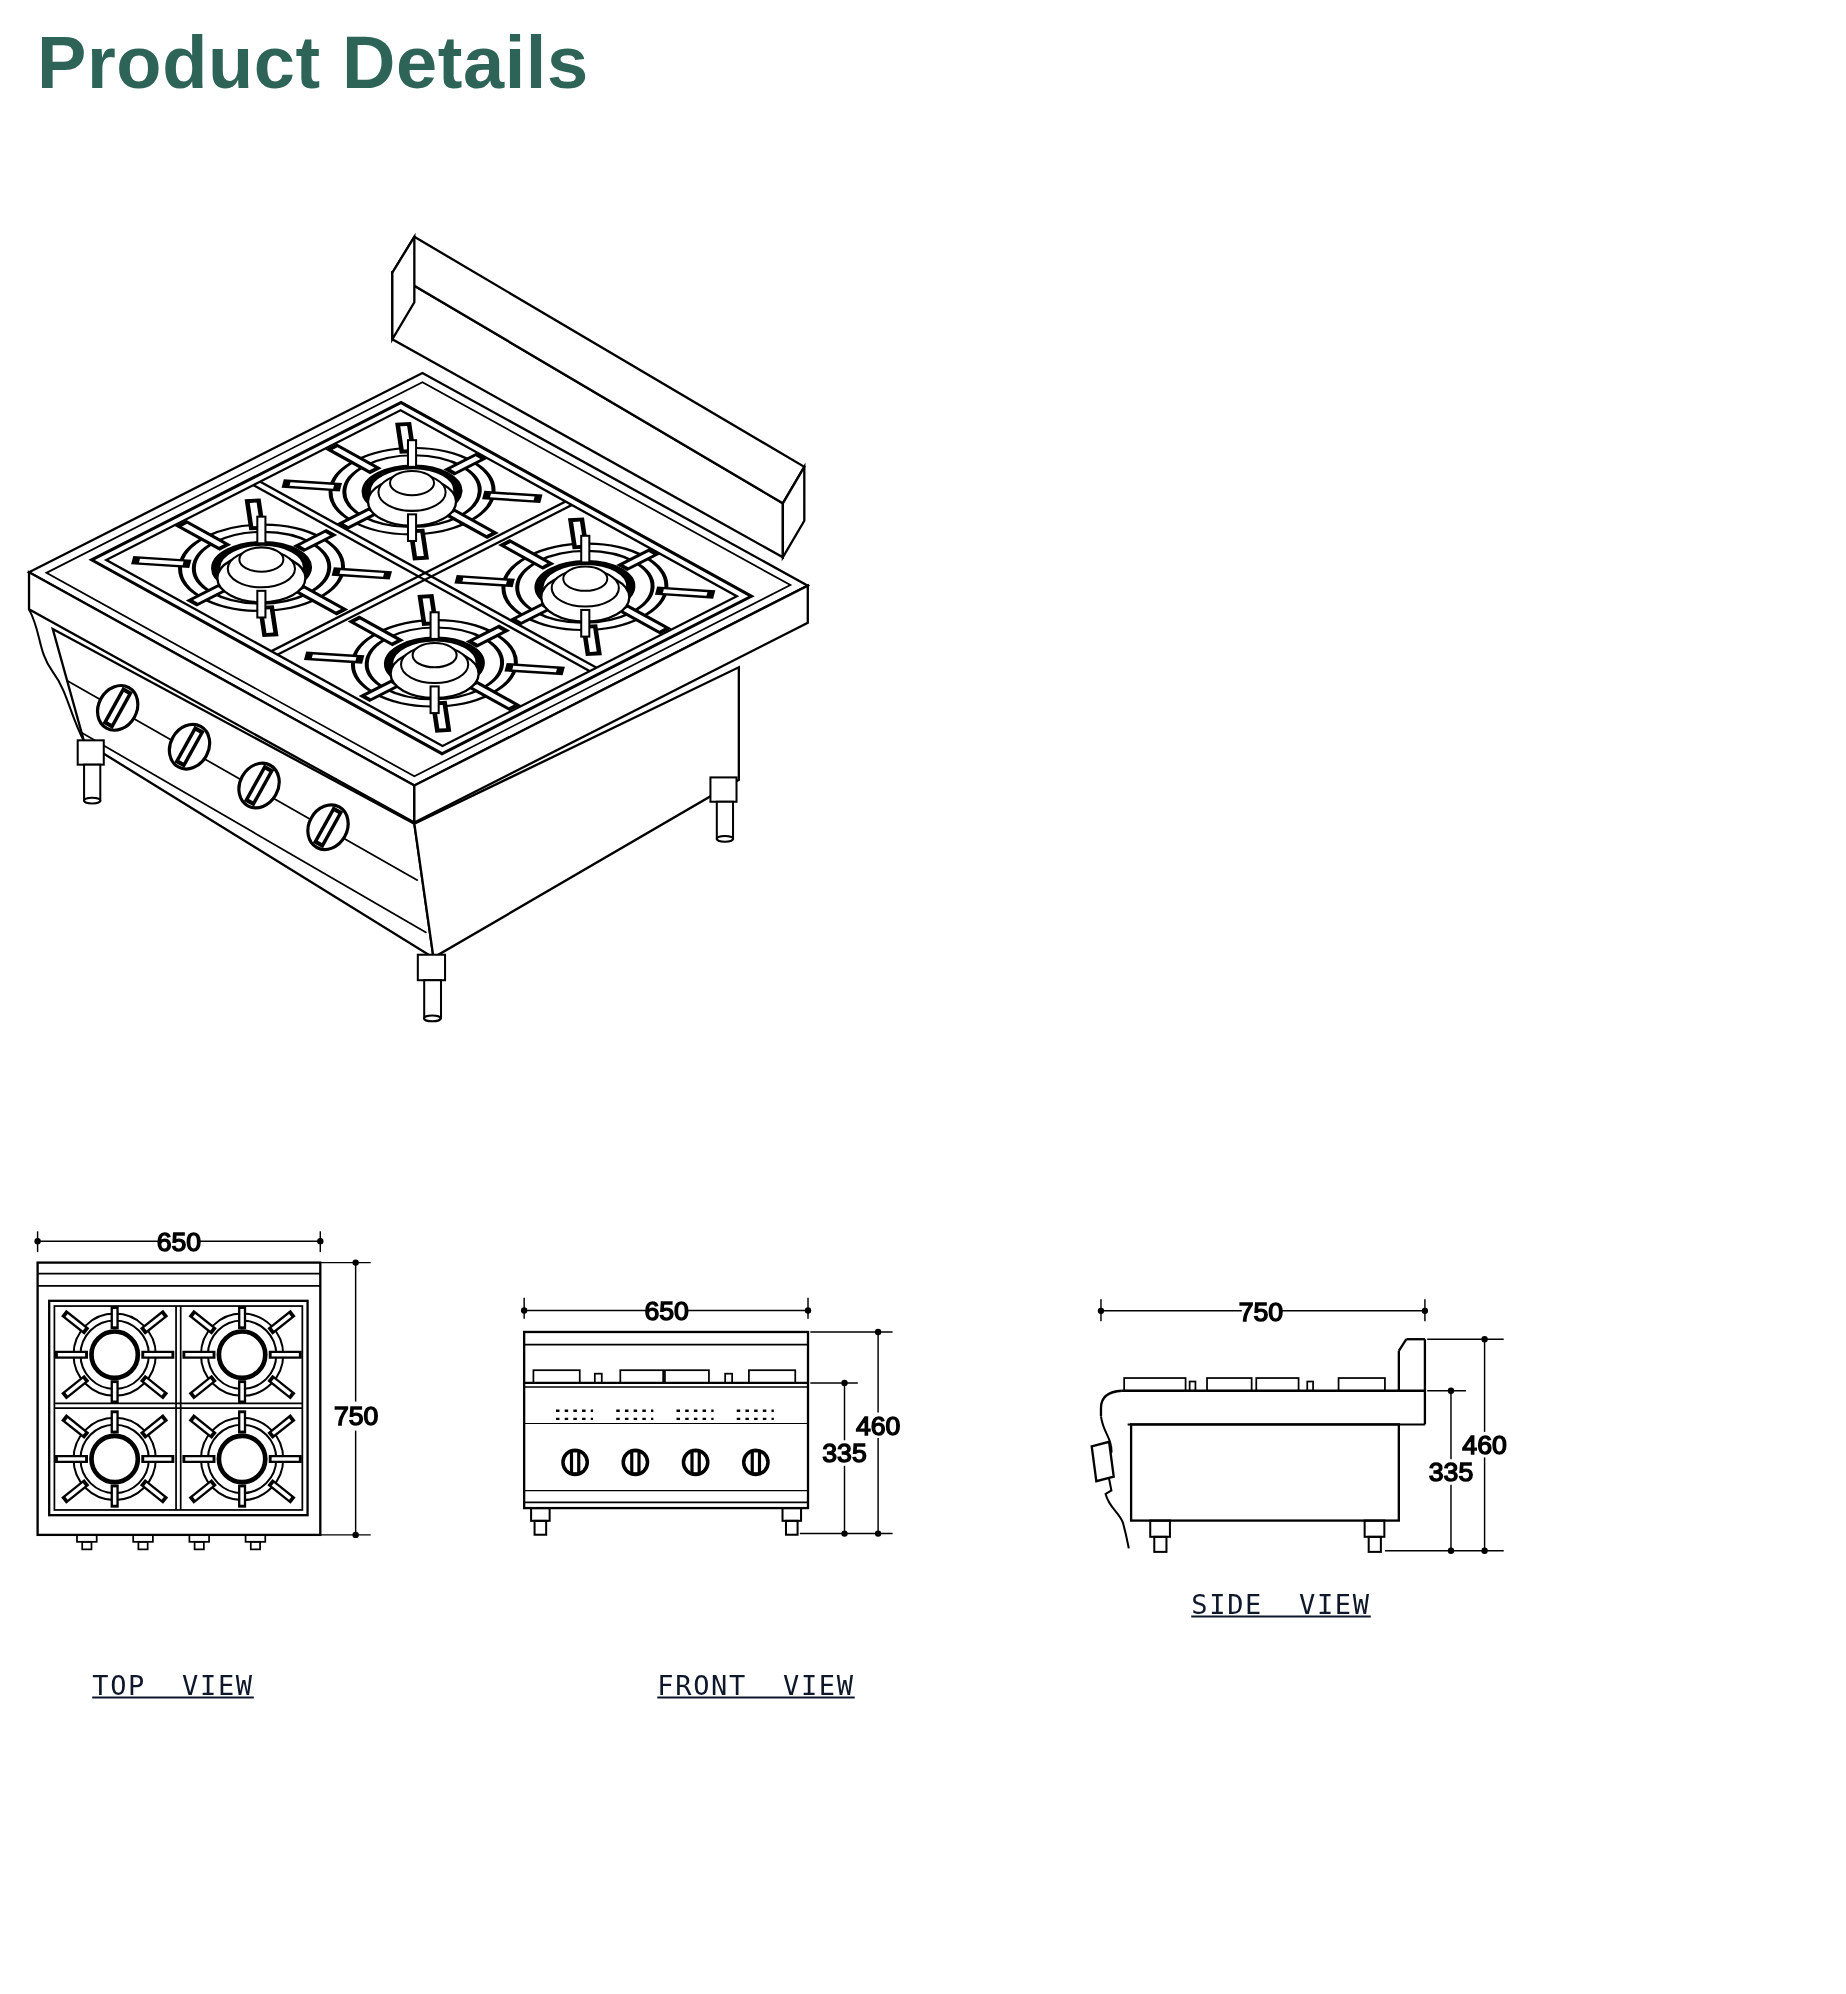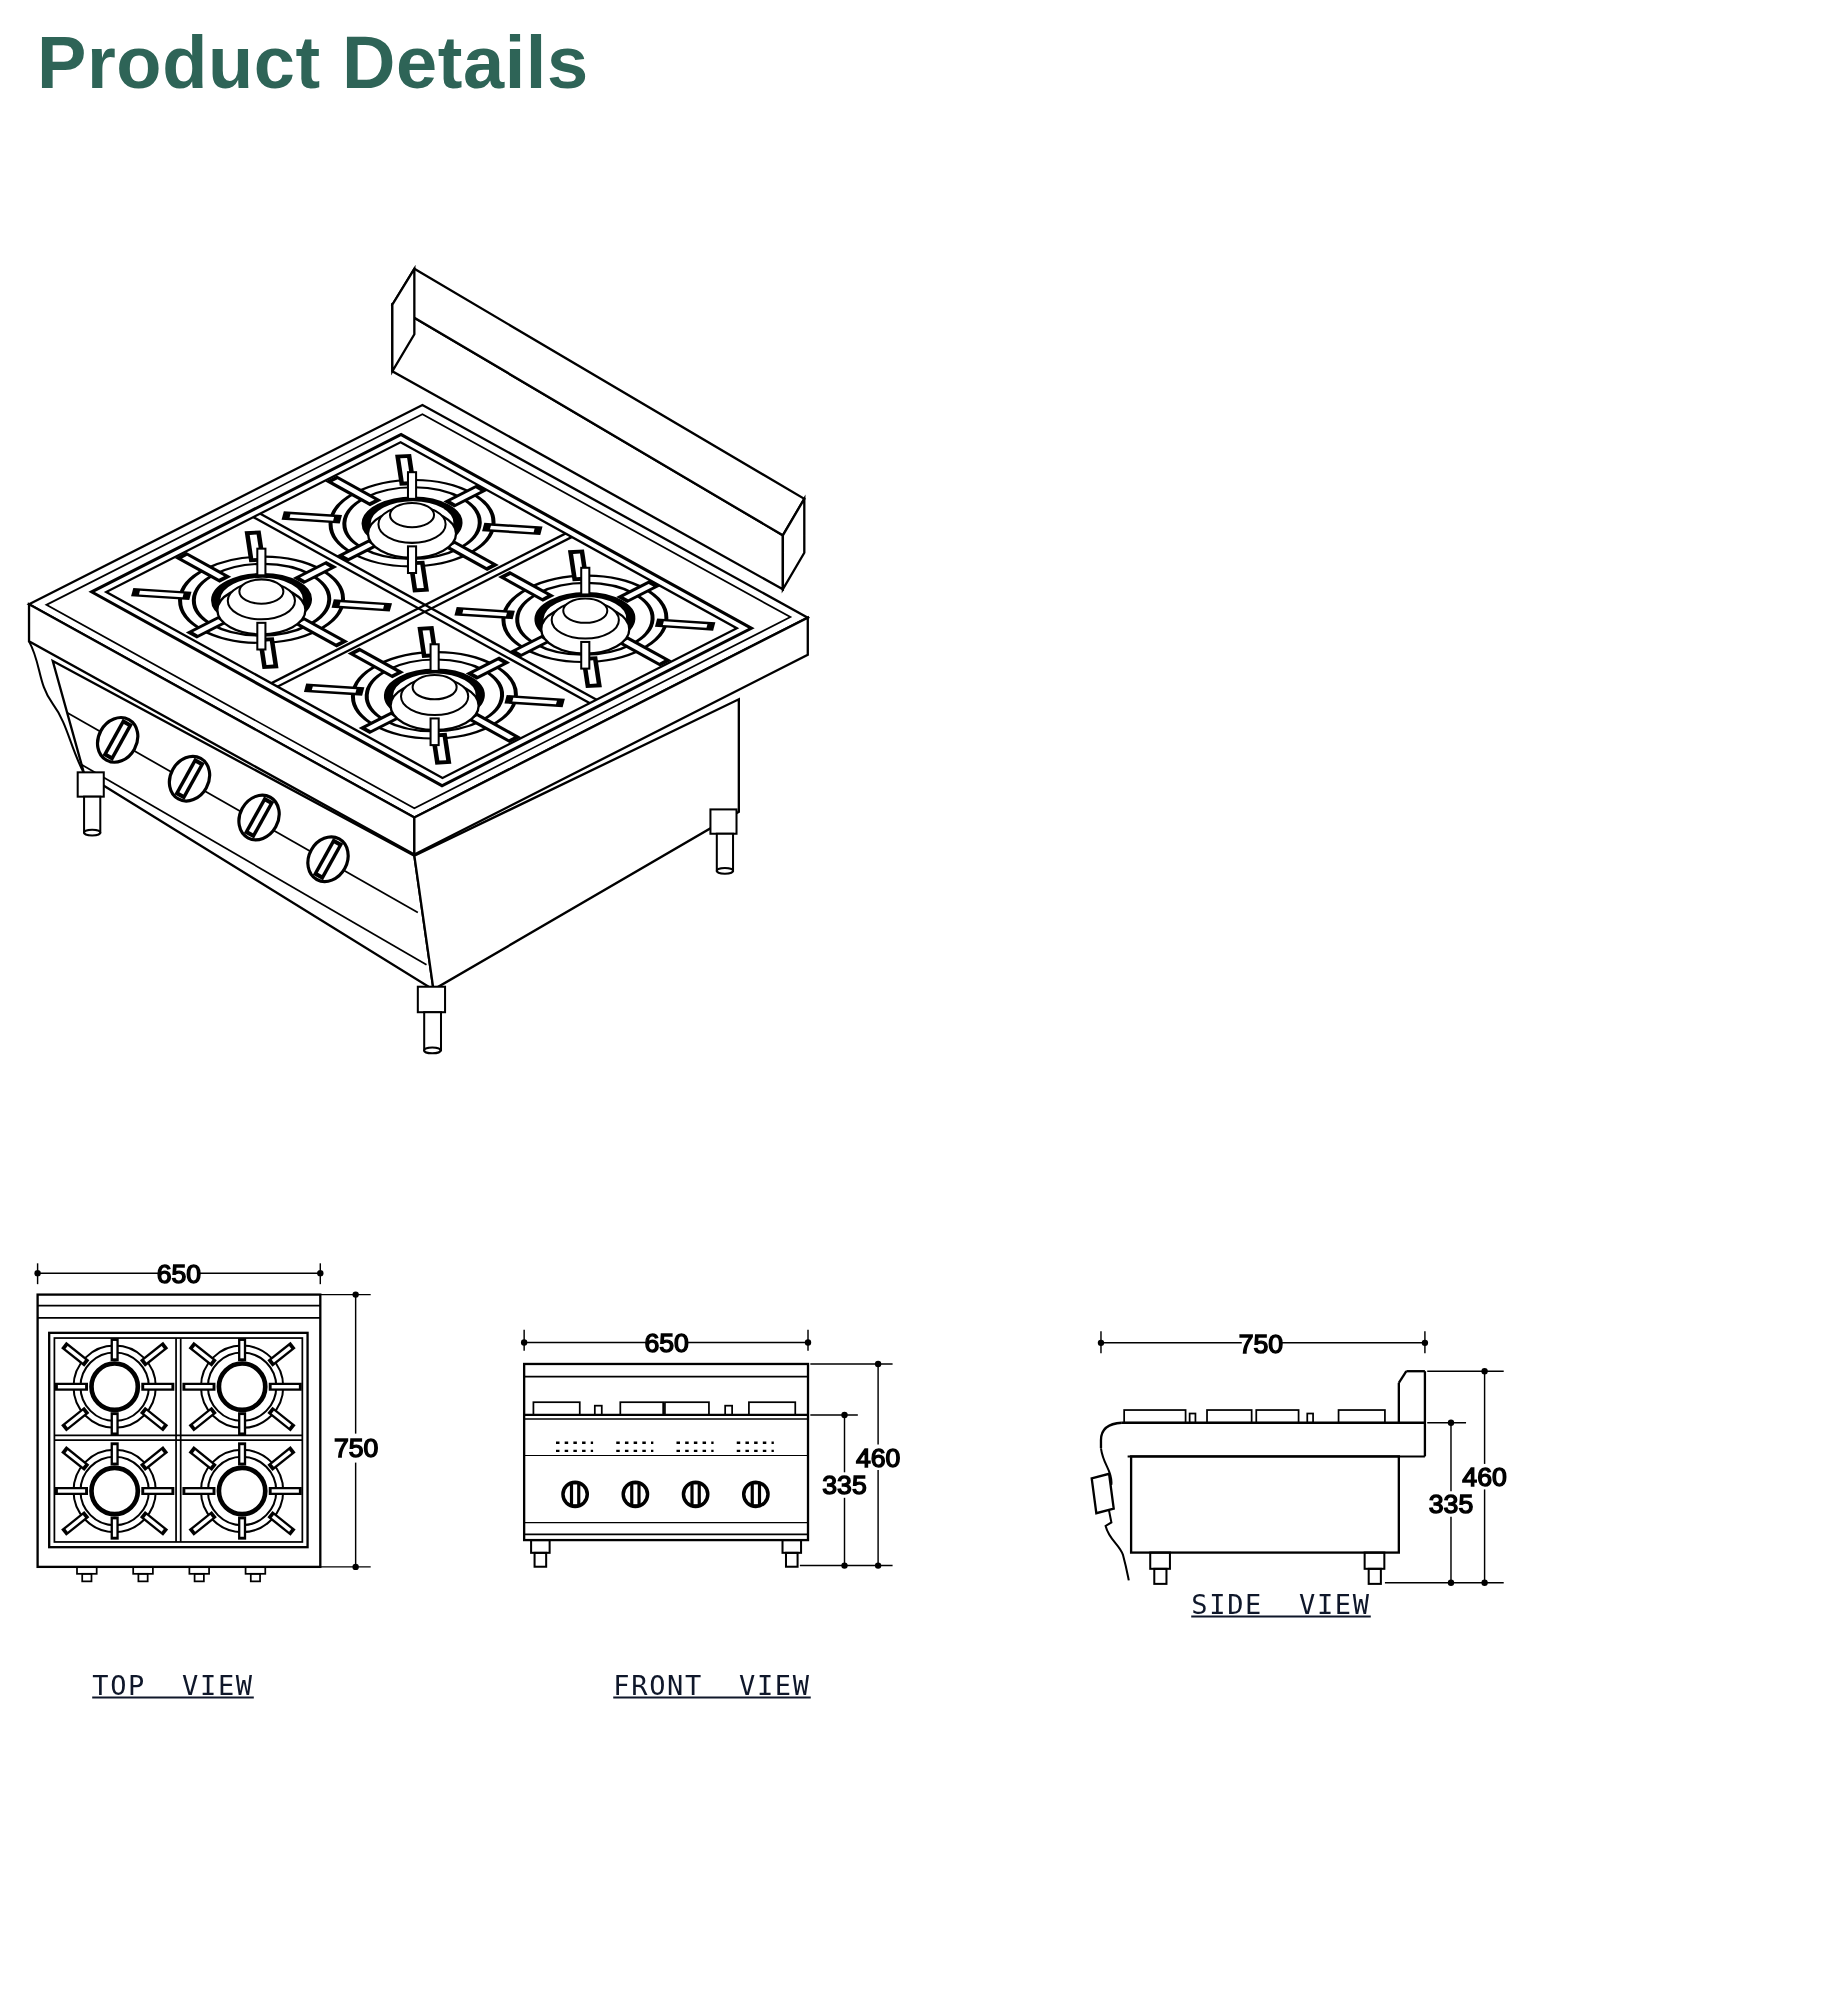--- a/index.html
+++ b/index.html
@@ -1,21 +1,21 @@
 <!DOCTYPE html>
 <html style="font-size:9.3px"><head>
 <meta charset="utf-8">
 <style>
   html,body{margin:0;padding:0;}
   body{width:1847px;height:1995px;background:#ffffff;position:relative;
        font-family:"Liberation Sans",sans-serif;}
   .page{position:absolute;inset:0;background:#fff;}
   .page-title{position:absolute;left:21px;top:5.8px;margin:16px;
       font-size:74px;font-weight:bold;letter-spacing:0.6px;line-height:1.1;}
-  .drawing{position:absolute;margin-top:32px;}
+  .drawing{position:absolute;}
   .view-label{position:absolute;transform:translate(-50%,-50%);
       font-family:"DejaVu Sans Mono",monospace;font-size:27px;color:#0f172a;
       letter-spacing:1.7px;white-space:pre;text-decoration:underline;}
   svg{display:block;}
   svg text.dim{font-family:"Liberation Sans",sans-serif;font-size:46px;
       fill:#000;text-anchor:middle;}
 </style>
 </head>
 <body>
 
@@ -349,17 +349,17 @@
           <circle cx="712" cy="81" r="5.5" fill="#000" stroke="none"></circle>
           <circle cx="712" cy="446" r="5.5" fill="#000" stroke="none"></circle>
           <line x1="540" y1="446" x2="745" y2="446"></line>
           <text class="dim" x="712" y="279">460</text>
         </g>
       </g>
     </svg>
   </div>
 
   <div class="view-label" style="left:173px;top:1685px;">TOP  VIEW</div>
-  <div class="view-label" style="left:712px;top:1685px;">FRONT  VIEW</div>
+  <div class="view-label" style="left:756px;top:1685px;">FRONT  VIEW</div>
   <div class="view-label" style="left:1281px;top:1604px;">SIDE  VIEW</div>
 
 </div>
 
 
 </body></html>

